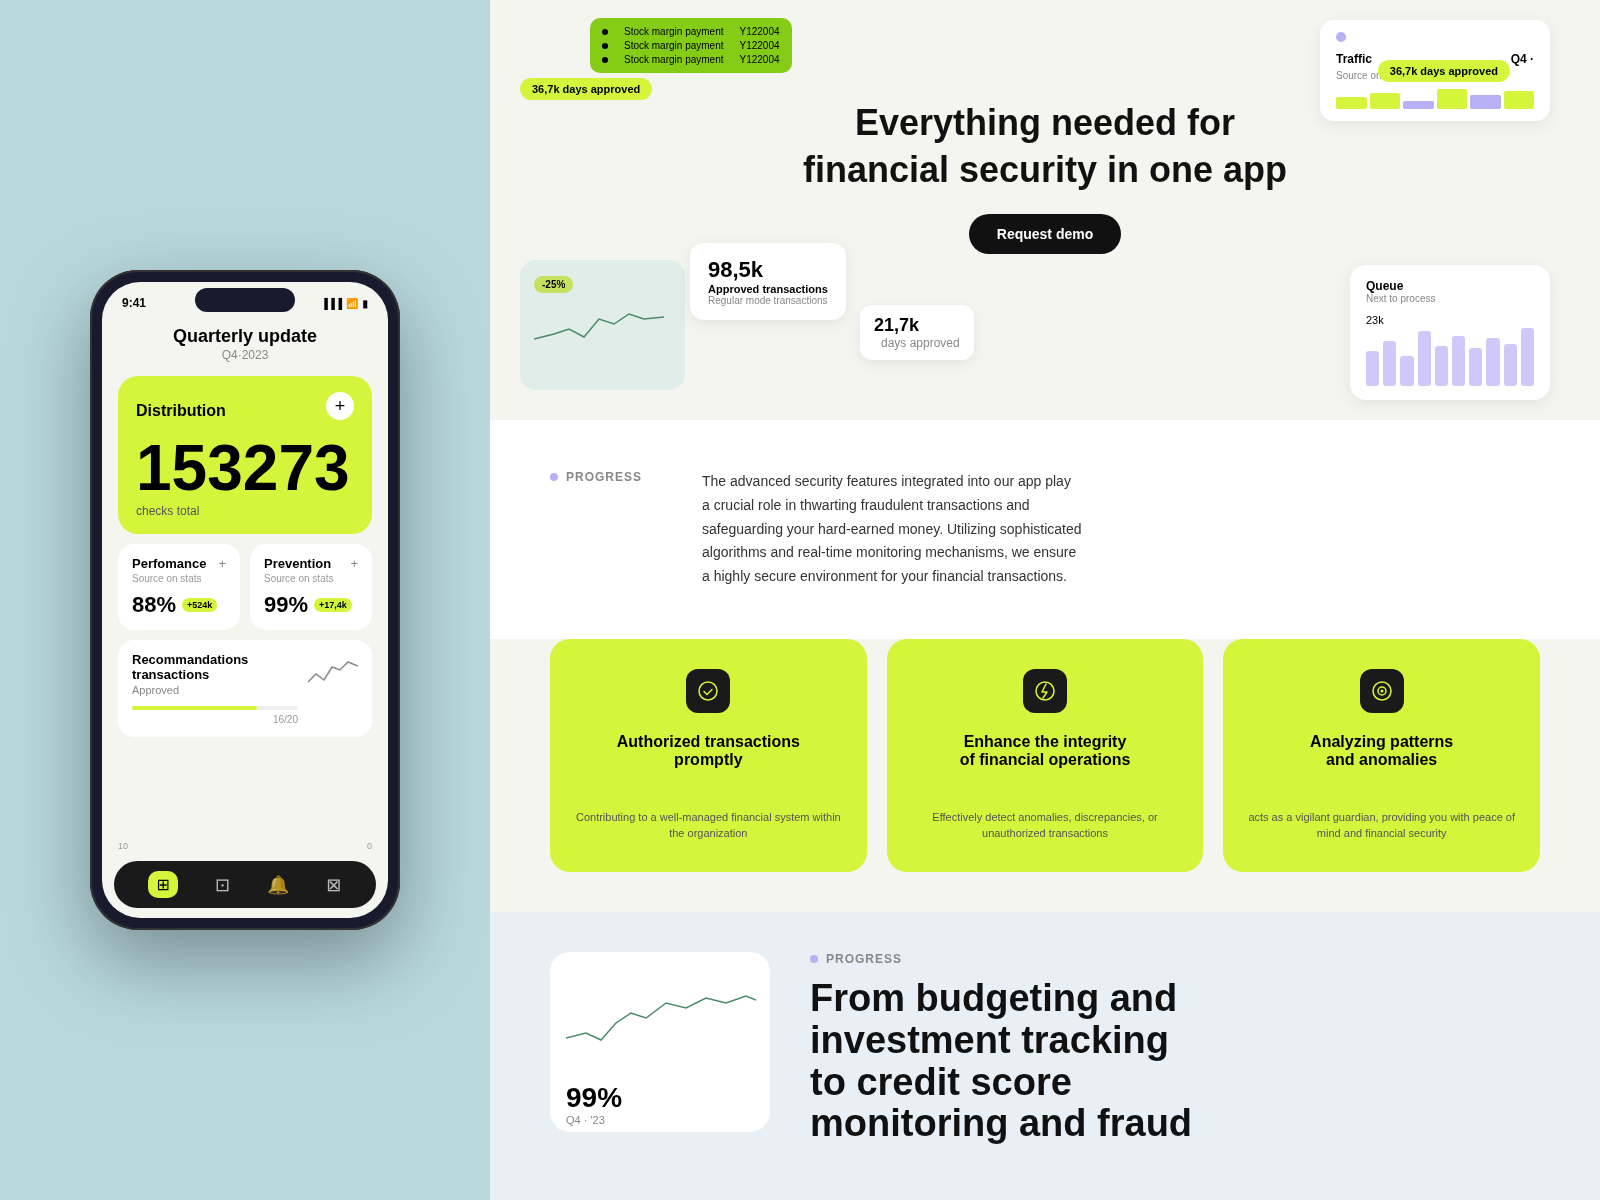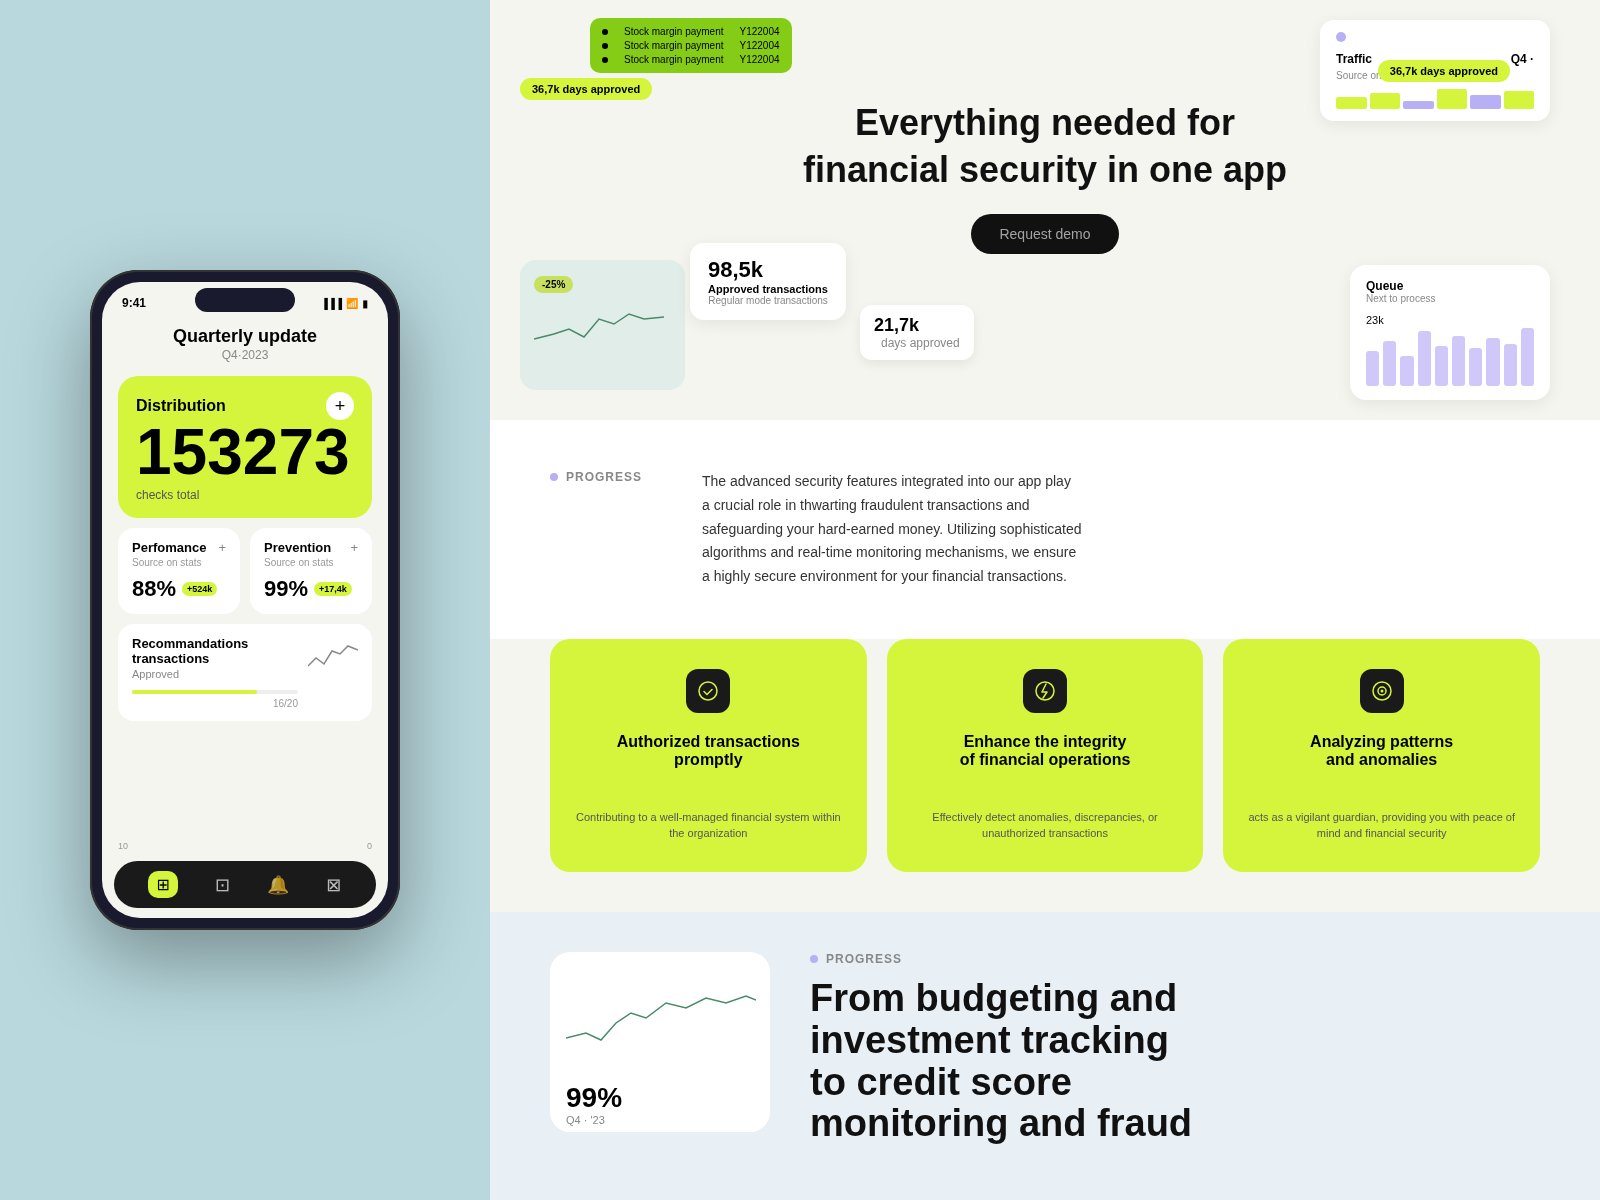--- a/index.html
+++ b/index.html
@@ -105,21 +105,22 @@
     .distribution-card {
       background: #d4f53c;
       border-radius: 20px;
       padding: 16px 18px;
       position: relative;
     }
 
     .distribution-card-header {
       display: flex;
       justify-content: space-between;
-      align-items: center;
+      align-items: flex-end;
+      margin-bottom: 16px;
     }
 
     .distribution-label {
       font-size: 16px;
       font-weight: 700;
       color: #000;
     }
 
     .plus-button {
       width: 28px;
@@ -295,26 +296,26 @@
       background: #f5f5f0;
       padding: 0 60px;
       position: relative;
       height: 420px;
       overflow: hidden;
       flex-shrink: 0;
     }
 
     .cta-button {
       background: #111;
-      color: #a3a3a3;
+      color: #ffffff;
       border: none;
       border-radius: 24px;
       padding: 12px 28px;
       font-size: 14px;
-      font-weight: 400;
+      font-weight: 700;
       cursor: pointer;
     }
 
     
     .progress-section {
       background: #fff;
       padding: 50px 60px;
       display: flex;
       gap: 60px;
       align-items: flex-start;
@@ -597,21 +598,21 @@
     <div style="position:absolute;bottom:30px;left:30px;background:#e0ede8;border-radius:16px;padding:14px;width:165px;height:130px;z-index:2;">
       <div style="background:#c8e060;border-radius:10px;padding:3px 8px;font-size:10px;font-weight:700;display:inline-block;margin-bottom:6px;">-25%</div>
       <svg width="130" height="55" viewBox="0 0 130 55">
         <polyline points="0,40 20,35 35,30 50,38 65,20 80,25 95,15 110,20 130,18" fill="none" stroke="#4a8a6a" stroke-width="1.5"></polyline>
       </svg>
     </div>
 
     <div style="position:absolute;bottom:100px;left:200px;background:#fff;border-radius:14px;padding:14px 18px;z-index:2;box-shadow:0 4px 16px rgba(0,0,0,0.07);">
       <div style="font-size:22px;font-weight:700;">98,5k</div>
       <div style="font-size:11px;font-weight:600;color:#000;">Approved transactions</div>
-      <div style="font-size:10px;color:#888;text-align:right;">Regular mode transactions</div>
+      <div style="font-size:10px;color:#888;">Regular mode transactions</div>
     </div>
 
     <div style="position:absolute;bottom:60px;left:370px;background:#fff;border-radius:12px;padding:10px 14px;z-index:2;box-shadow:0 4px 12px rgba(0,0,0,0.07);">
       <div style="font-size:18px;font-weight:700;">21,7k</div>
       <div style="font-size:12px;color:#888;margin-left:7px;">days approved</div>
     </div>
 
     <div style="position:absolute;bottom:20px;right:50px;background:#fff;border-radius:16px;padding:14px 16px;width:200px;z-index:2;box-shadow:0 4px 16px rgba(0,0,0,0.07);">
       <div style="font-size:12px;font-weight:600;">Queue</div>
       <div style="font-size:10px;color:#888;margin-bottom:10px;">Next to process</div>

